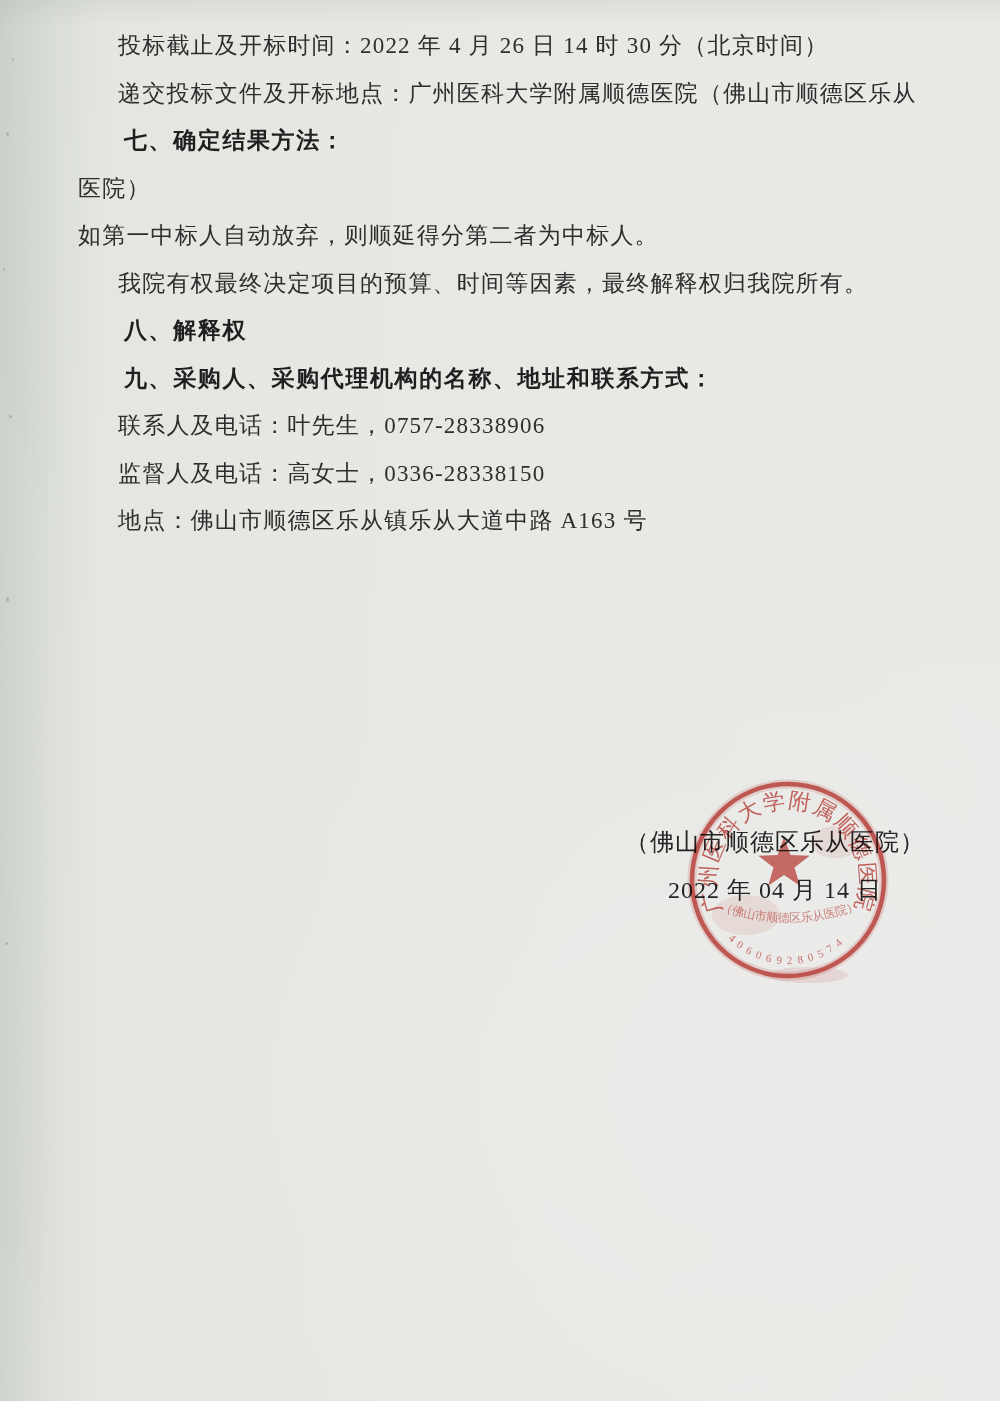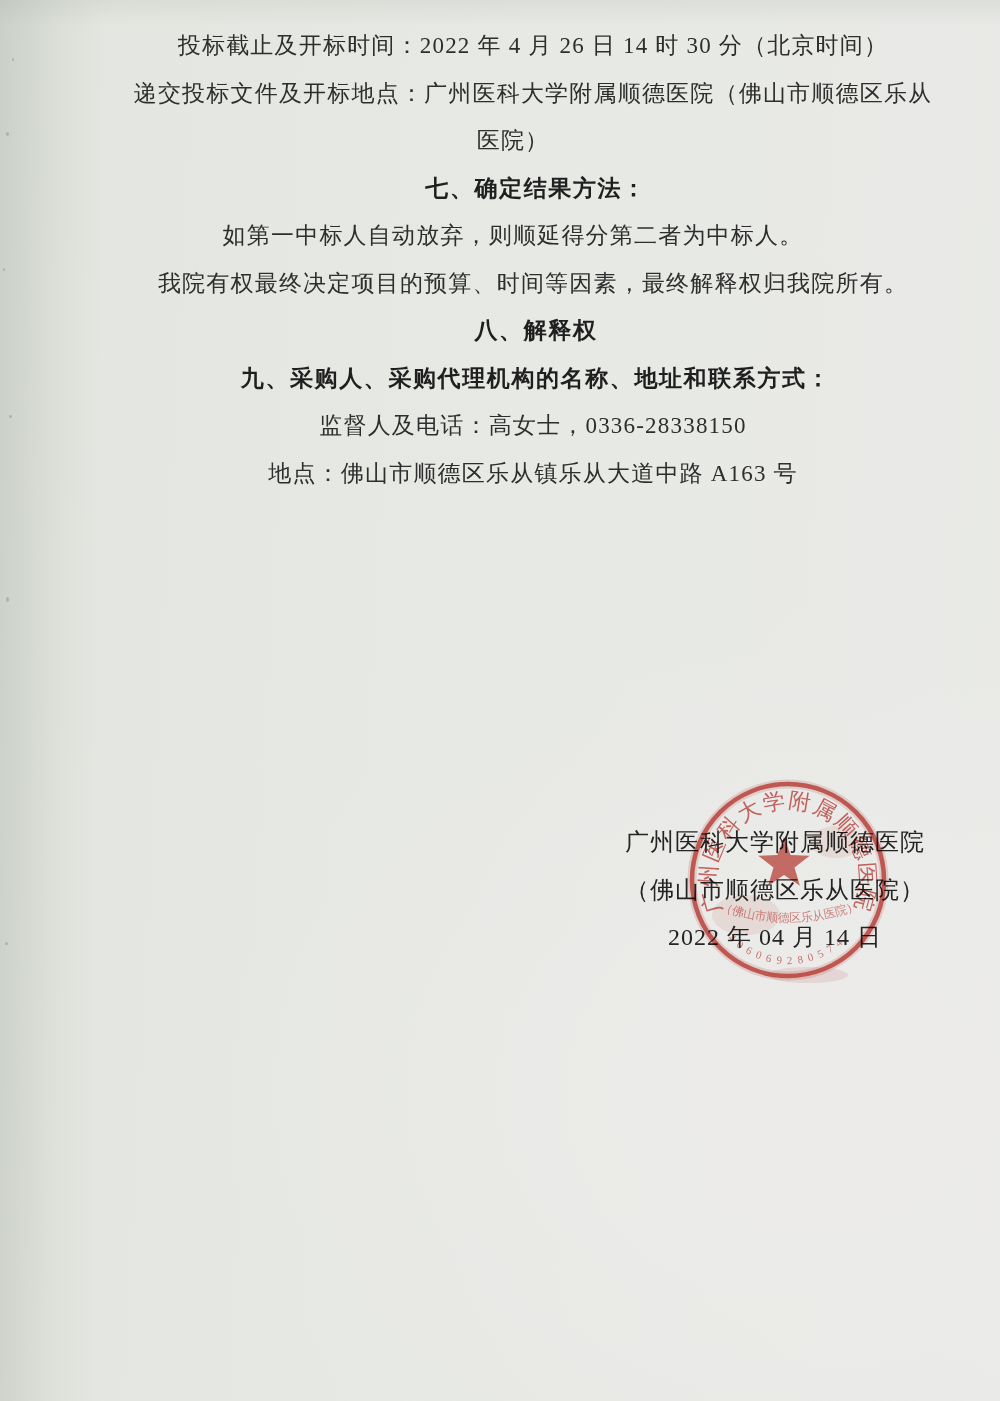--- a/index.html
+++ b/index.html
@@ -23,21 +23,21 @@
     pointer-events:none;
   }
   .speck{position:absolute;border-radius:50%;background:#868d81;opacity:.45;}
 
   .content{
     position:absolute;left:78px;top:22px;width:870px;
     color:#2e2e2e;
     font-size:23px;letter-spacing:1.2px;line-height:47.5px;
     white-space:nowrap;
   }
-  .line{height:47.5px;text-align:center;}
+  .line{height:47.5px;}
   .indent{padding-left:40px;}
   .flush{padding-left:0;}
   .heading{
     padding-left:46px;
     font-family:"Liberation Sans","DejaVu Sans",sans-serif;
     font-weight:700;color:#1f1f1f;letter-spacing:1.6px;
   }
 
   .signature{
     position:absolute;left:600px;top:819px;width:350px;z-index:2;
@@ -63,32 +63,32 @@
   <div class="speck" style="left:6px;top:132px;width:3px;height:4px;"></div>
   <div class="speck" style="left:3px;top:268px;width:2px;height:3px;"></div>
   <div class="speck" style="left:9px;top:415px;width:3px;height:3px;"></div>
   <div class="speck" style="left:6px;top:597px;width:3px;height:5px;"></div>
   <div class="speck" style="left:12px;top:58px;width:2px;height:3px;"></div>
   <div class="speck" style="left:5px;top:942px;width:3px;height:3px;"></div>
 
   <div class="content">
     <div class="line indent">投标截止及开标时间：2022 年 4 月 26 日 14 时 30 分（北京时间）</div>
     <div class="line indent">递交投标文件及开标地点：广州医科大学附属顺德医院（佛山市顺德区乐从</div>
+    <div class="line heading">七、确定结果方法：</div>
     <div class="line flush">医院）</div>
-    <div class="line heading">七、确定结果方法：</div>
     <div class="line flush">如第一中标人自动放弃，则顺延得分第二者为中标人。</div>
     <div class="line indent">我院有权最终决定项目的预算、时间等因素，最终解释权归我院所有。</div>
     <div class="line heading">八、解释权</div>
     <div class="line heading">九、采购人、采购代理机构的名称、地址和联系方式：</div>
+    <div class="line indent">联系人及电话：叶先生，0757-28338906</div>
     <div class="line indent">监督人及电话：高女士，0336-28338150</div>
     <div class="line indent">地点：佛山市顺德区乐从镇乐从大道中路 A163 号</div>
   </div>
 
   <div class="signature">
-    <div class="sig-line">广州医科大学附属顺德医院</div>
     <div class="sig-line">（佛山市顺德区乐从医院）</div>
     <div class="sig-line">2022 年 04 月 14 日</div>
   </div>
 
   <svg class="seal" viewBox="0 0 260 260">
     <defs>
       <filter id="soften" x="-20%" y="-20%" width="140%" height="140%">
         <feGaussianBlur stdDeviation="0.7"></feGaussianBlur>
       </filter>
       <path id="ringPath" d="M 64.7 160.4 A 72 72 0 1 1 195.3 160.4" fill="none"></path>

